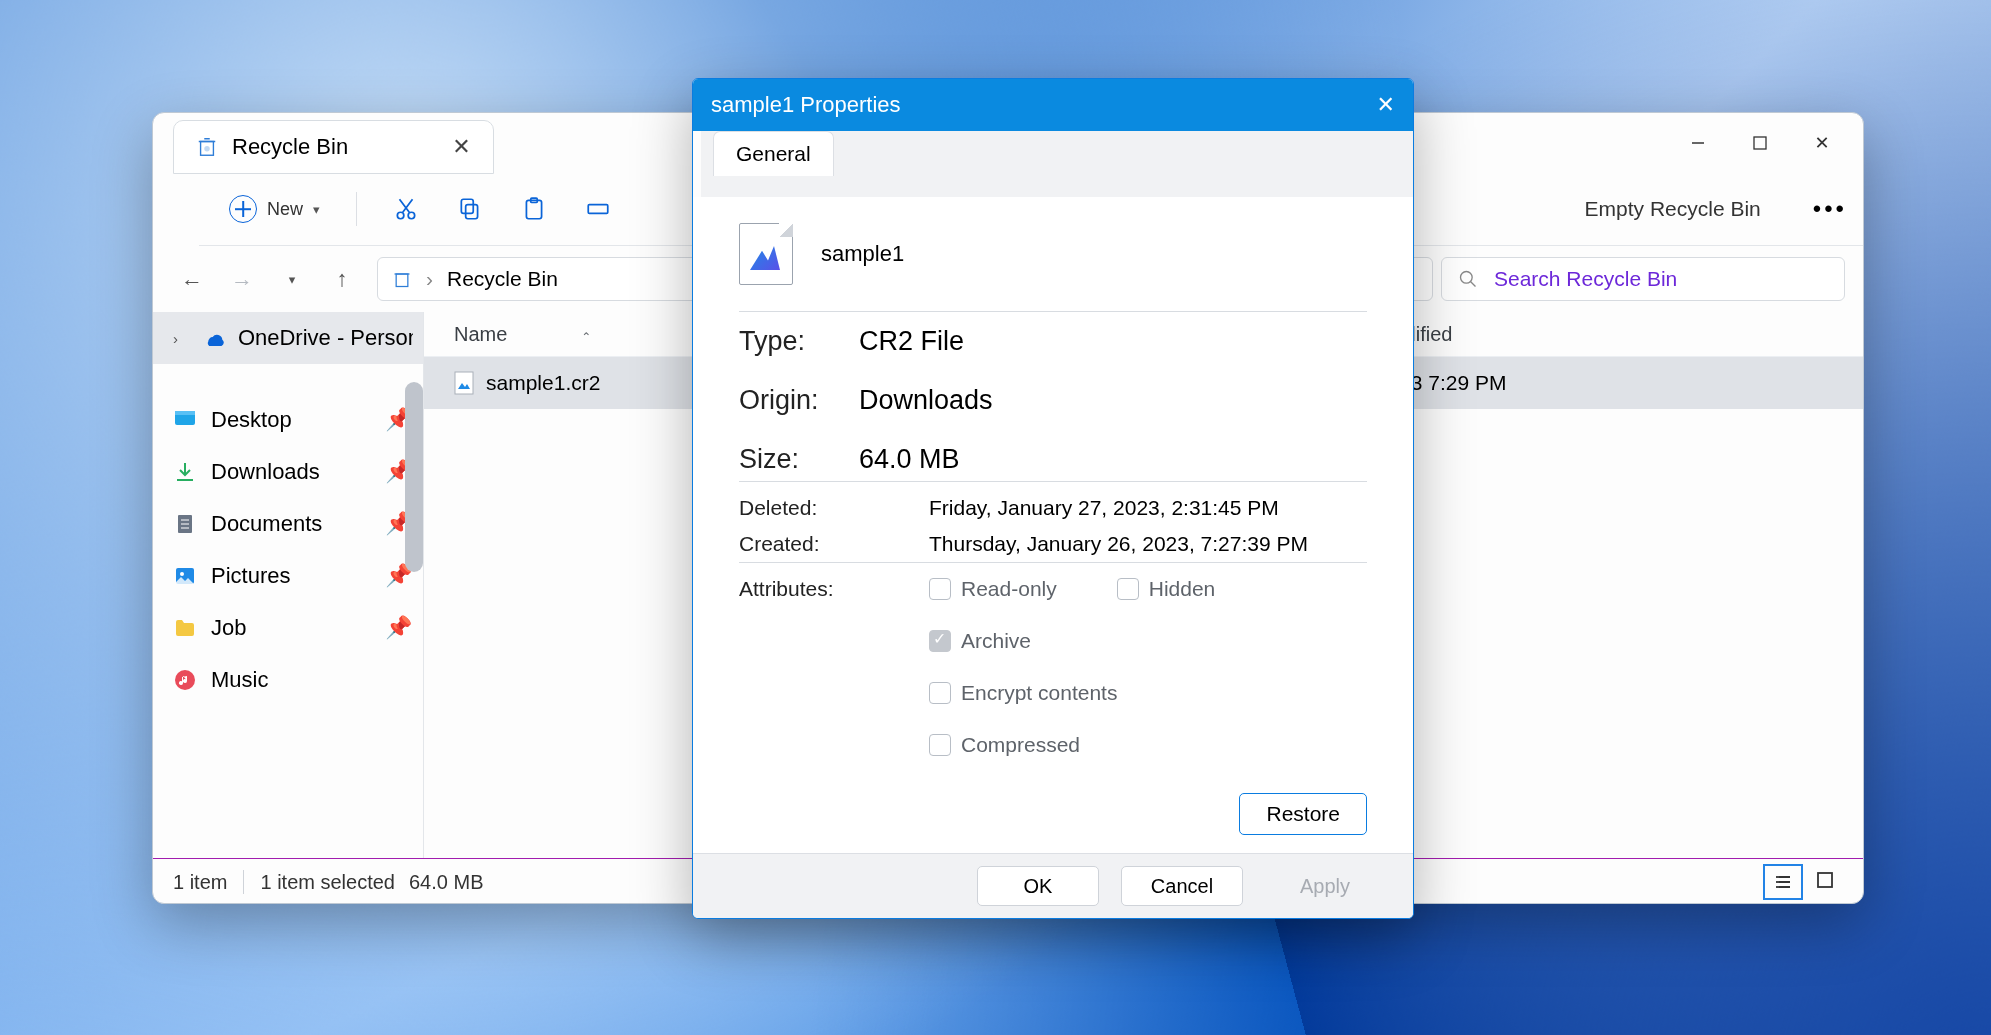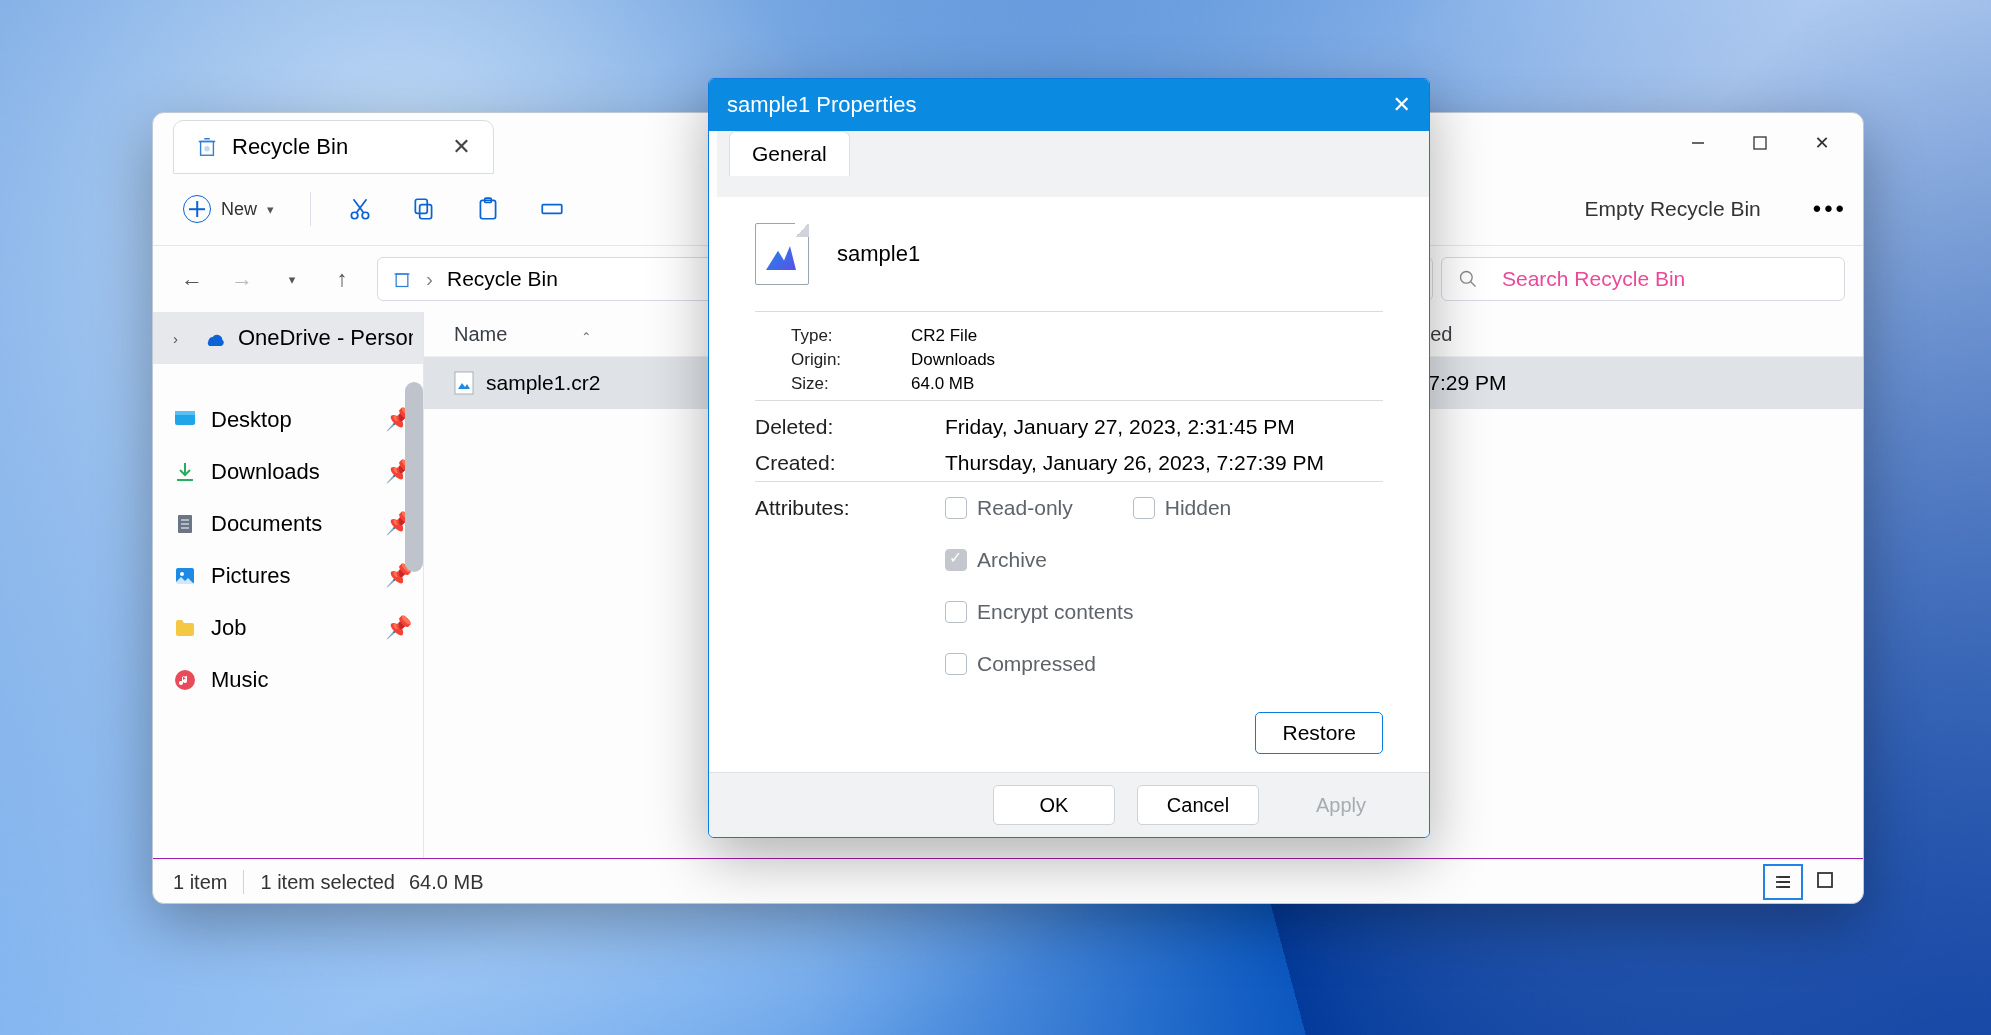--- a/index.html
+++ b/index.html
@@ -7,36 +7,36 @@
 .window{position:absolute;background:#fdfdfd;border:1px solid #bfc9d4;border-radius:12px;box-shadow:0 20px 60px rgba(0,0,0,0.3);overflow:hidden;}
 
 .explorer{left:152px;top:112px;width:1710px;height:790px;}
 .titlebar{height:60px;display:flex;align-items:center;padding:0 10px 0 20px;}
 .tab{display:flex;align-items:center;gap:14px;height:52px;padding:0 22px;background:#fff;border:1px solid #d8dde2;border-radius:10px 10px 0 0;margin-top:8px;}
 .tab .ic{width:22px;height:22px;}
 .tab-title{font-size:22px;}
 .tab-close{margin-left:90px;font-size:22px;color:#444;cursor:pointer;}
 .wincontrols{margin-left:auto;display:flex;}
 .wincontrols div{width:62px;height:44px;display:flex;align-items:center;justify-content:center;color:#333;font-size:18px;cursor:pointer;}
-.toolbar{height:72px;border-bottom:1px solid #e3e6ea;display:flex;align-items:center;padding:0 16px;gap:10px;}
+.toolbar{height:72px;border-bottom:1px solid #e3e6ea;display:flex;align-items:center;padding:0 16px;gap:10px;margin-left:46px;}
 .newbtn{display:flex;align-items:center;gap:10px;padding:6px 14px;border-radius:6px;color:#333;cursor:pointer;}
 .newbtn .plus{width:26px;height:26px;border:1.6px solid #0a64d8;border-radius:50%;position:relative;}
 .newbtn .plus:before,.newbtn .plus:after{content:"";position:absolute;background:#0a64d8;}
 .newbtn .plus:before{left:50%;top:20%;width:1.6px;height:60%;transform:translateX(-50%);}
 .newbtn .plus:after{top:50%;left:20%;height:1.6px;width:60%;transform:translateY(-50%);}
 .chev{font-size:13px;color:#555;}
 .sep{width:1px;height:34px;background:#dcdfe4;margin:0 12px;}
 .tbtn{width:54px;height:44px;display:flex;align-items:center;justify-content:center;color:#0a64d8;cursor:pointer;}
 .empbtn{padding:6px 12px;color:#333;cursor:pointer;font-size:21px;}
 .more{margin-left:30px;font-size:24px;letter-spacing:3px;cursor:pointer;}
 .navrow{height:66px;display:flex;align-items:center;padding:0 18px;gap:8px;}
 .navic{width:42px;height:42px;display:flex;align-items:center;justify-content:center;color:#555;cursor:pointer;font-size:22px;}
 .navic.dim{color:#b5bac1;}
 .bcrumb{margin-left:6px;flex:1;height:42px;border:1px solid #d7dbe0;border-radius:6px;background:#fff;display:flex;align-items:center;padding:0 14px;gap:14px;font-size:21px;}
-.search{width:370px;height:42px;border:1px solid #d7dbe0;border-radius:6px;background:#fff;display:flex;align-items:center;padding:0 16px;gap:24px;color:#ec4899;font-size:21px;}
+.search{width:370px;height:42px;border:1px solid #d7dbe0;border-radius:6px;background:#fff;display:flex;align-items:center;padding:0 16px;gap:16px;color:#6d28d9;font-size:21px;}
 .body{display:flex;height:calc(100% - 60px - 72px - 66px - 46px);}
 .sidebar{width:270px;border-right:1px solid #e3e6ea;overflow:hidden;position:relative;}
 .sidebar .sel{background:#e6e8ec;}
 .navitem{display:flex;align-items:center;gap:14px;height:52px;padding:0 10px 0 20px;font-size:22px;cursor:pointer;}
 .navitem .pin{margin-left:auto;color:#6a707a;}
 .navitem .exp{color:#555;font-size:15px;width:18px;}
 .sb-scroll{position:absolute;right:0;top:70px;width:18px;height:190px;background:#bfc4cc;border-radius:9px;}
 .colh{display:flex;height:44px;align-items:center;padding:0 30px;font-size:20px;color:#3a3f45;border-bottom:1px solid #eceff3;}
 .colh div:nth-child(1){width:300px;}
 .colh .sortup{font-size:12px;margin-left:74px;color:#6b7075;}
@@ -48,32 +48,32 @@
 .row div:nth-child(1){width:300px;display:flex;align-items:center;gap:12px;}
 .row div.c2{width:410px;}
 .row div.c3{width:165px;}
 .row div.c4{width:220px;}
 .status{height:46px;border-top:1px solid #a21caf;display:flex;align-items:center;padding:0 20px;font-size:20px;color:#333;}
 .vsep{width:1px;height:24px;background:#cfd3d9;margin:0 16px;}
 .vbtns{margin-left:auto;display:flex;gap:4px;}
 .vbtns div{width:36px;height:32px;display:flex;align-items:center;justify-content:center;cursor:pointer;}
 .vbtns .act{border:2px solid #2283e6;}
 
-.props{left:708px;top:78px;width:720px;border:1px solid #0a7ce0;border-radius:6px;}
+.props{left:692px;top:78px;width:720px;border:1px solid #0a7ce0;border-radius:6px;}
 .ptitle{height:52px;background:#0a8ae0;color:#fff;display:flex;align-items:center;padding:0 18px;font-size:22px;}
 .ptitle .x{margin-left:auto;font-size:22px;cursor:pointer;}
 .tabs{height:66px;display:flex;align-items:flex-start;background:#f1f2f4;padding:0 12px;margin-left:8px;}
 .ptab{padding:10px 22px;background:#fff;border:1px solid #dcdfe4;border-bottom:none;border-radius:7px 7px 0 0;font-size:21px;cursor:pointer;}
 .pbody{background:#fff;padding:22px 46px 18px;}
 .phead{display:flex;align-items:center;gap:28px;padding:4px 0 20px;}
 .fthumb{width:52px;height:60px;border:1px solid #9ba3ae;border-radius:2px;position:relative;background:#fff;}
 .fthumb:before{content:"";position:absolute;right:-1px;top:-1px;width:14px;height:14px;background:linear-gradient(135deg,#fff 50%,#d0d4da 50%);}
 .fthumb .imic{position:absolute;left:10px;top:22px;width:30px;height:24px;background:linear-gradient(135deg,#1f8ae6 0%,#5b4fe8 100%);clip-path:polygon(0 100%,40% 20%,60% 60%,80% 0%,100% 100%);}
 hr.psep{border:none;border-top:1px solid #d8dce1;margin:6px 0 14px;}
-.pgrid{display:grid;grid-template-columns:120px auto;row-gap:4px;font-size:17px;margin-left:36px;}
+.pgrid{display:grid;grid-template-columns:120px auto;row-gap:28px;font-size:27px;}
 .pgrid2{display:grid;grid-template-columns:190px auto;row-gap:12px;font-size:21px;}
 .pgrid .k,.pgrid2 .k{color:#222;}
 .attrs{display:flex;flex-direction:column;gap:28px;font-size:21px;color:#5e636a;}
 .cb{display:flex;align-items:center;gap:10px;}
 .cb .box{width:20px;height:20px;border:1.5px solid #b8bec6;border-radius:4px;background:#fff;}
 .cb.chk .box{background:#c4c8ce;border-color:#c4c8ce;position:relative;}
 .cb.chk .box:after{content:"✓";position:absolute;left:3px;top:-2px;color:#fff;font-size:16px;}
 .arow{display:flex;gap:60px;}
 .restore{float:right;margin-top:10px;padding:8px 26px;border:1.5px solid #0a7ce0;border-radius:5px;background:#fff;cursor:pointer;font-size:21px;}
 .pfoot{background:#f1f2f4;border-top:1px solid #dcdfe4;height:64px;display:flex;align-items:center;justify-content:flex-end;gap:22px;padding:0 28px;}

